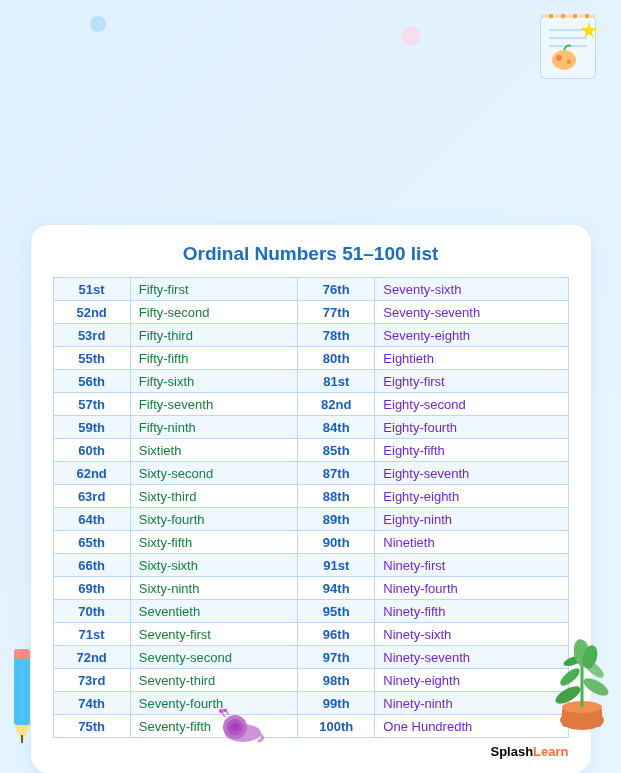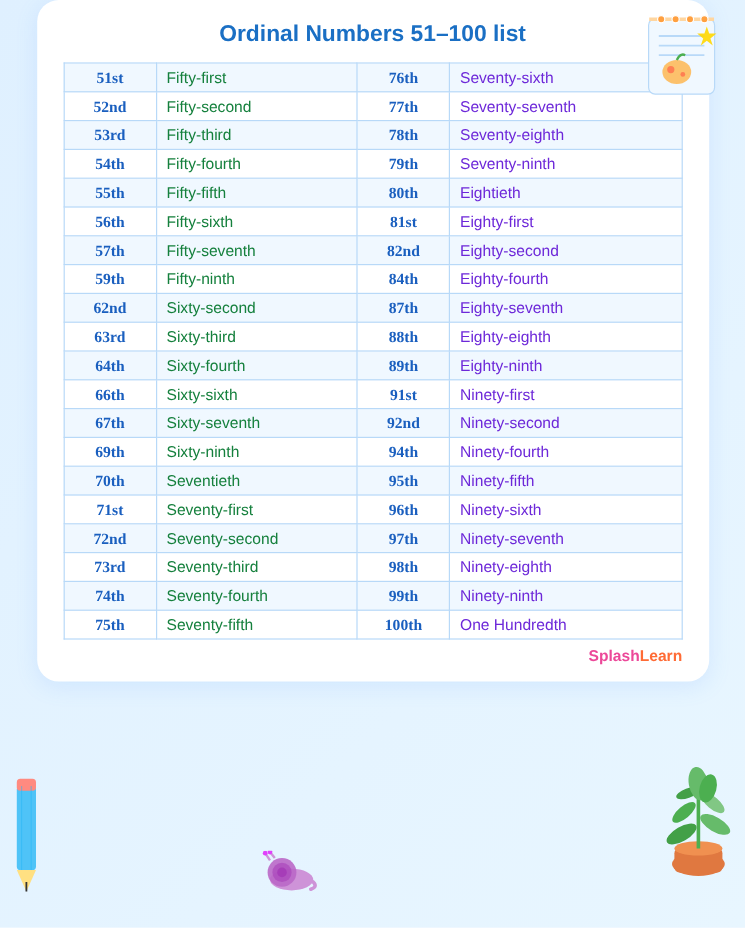--- a/index.html
+++ b/index.html
@@ -10,21 +10,21 @@
       font-family: Arial, sans-serif;
       overflow: hidden;
       position: relative;
     }
     .page-wrapper {
       width: 621px;
       height: 773px;
       background: linear-gradient(135deg, #dff0ff 0%, #e8f6ff 100%);
       position: relative;
       display: flex;
-      align-items: flex-start;
+      align-items: flex-end;
       justify-content: center;
     }
     .card {
       background: white;
       border-radius: 18px;
       padding: 18px 22px 14px 22px;
       width: 560px;
       box-shadow: 0 4px 18px rgba(100,160,255,0.15);
       position: relative;
       z-index: 2;
@@ -45,21 +45,20 @@
       border: 1.5px solid #b8d9f8;
       padding: 3.5px 8px;
       text-align: left;
       color: #222;
     }
     td:nth-child(1), td:nth-child(3) {
       font-weight: bold;
       color: #1a5fbf;
       width: 12%;
       text-align: center;
-      font-family: Liberation Serif, serif;
     }
     td:nth-child(2) {
       width: 26%;
       color: #15803d;
     }
     td:nth-child(4) {
       width: 30%;
       color: #6d28d9;
     }
     tr:nth-child(odd) td {
@@ -95,21 +94,21 @@
       background: #ffd6e8;
       opacity: 0.7;
     }
     .splashlearn {
       text-align: right;
       font-size: 13px;
       margin-top: 6px;
       color: #888;
     }
     .splashlearn span {
-      color: #ec4899;
+      color: #000000;
       font-weight: bold;
     }
     .splashlearn em {
       color: #ff6b35;
       font-weight: bold;
       font-style: normal;
     }
     
     .notebook-svg {
       position: absolute;
@@ -227,26 +226,20 @@
       <td>77th</td>
       <td>Seventy-seventh</td>
     </tr>
           <tr>
       <td>53rd</td>
       <td>Fifty-third</td>
       <td>78th</td>
       <td>Seventy-eighth</td>
     </tr>
           <tr>
-      <td>54th</td>
-      <td>Fifty-fourth</td>
-      <td>79th</td>
-      <td>Seventy-ninth</td>
-    </tr>
-          <tr>
       <td>55th</td>
       <td>Fifty-fifth</td>
       <td>80th</td>
       <td>Eightieth</td>
     </tr>
           <tr>
       <td>56th</td>
       <td>Fifty-sixth</td>
       <td>81st</td>
       <td>Eighty-first</td>
@@ -257,48 +250,54 @@
       <td>82nd</td>
       <td>Eighty-second</td>
     </tr>
           <tr>
       <td>59th</td>
       <td>Fifty-ninth</td>
       <td>84th</td>
       <td>Eighty-fourth</td>
     </tr>
           <tr>
+      <td>60th</td>
+      <td>Sixtieth</td>
+      <td>85th</td>
+      <td>Eighty-fifth</td>
+    </tr>
+          <tr>
       <td>62nd</td>
       <td>Sixty-second</td>
       <td>87th</td>
       <td>Eighty-seventh</td>
     </tr>
           <tr>
       <td>63rd</td>
       <td>Sixty-third</td>
       <td>88th</td>
       <td>Eighty-eighth</td>
     </tr>
           <tr>
       <td>64th</td>
       <td>Sixty-fourth</td>
       <td>89th</td>
       <td>Eighty-ninth</td>
     </tr>
           <tr>
+      <td>65th</td>
+      <td>Sixty-fifth</td>
+      <td>90th</td>
+      <td>Ninetieth</td>
+    </tr>
+          <tr>
       <td>66th</td>
       <td>Sixty-sixth</td>
       <td>91st</td>
       <td>Ninety-first</td>
-    </tr>
-          <tr>
-      <td>67th</td>
-      <td>Sixty-seventh</td>
-      <td>92nd</td>
-      <td>Ninety-second</td>
     </tr>
           <tr>
       <td>69th</td>
       <td>Sixty-ninth</td>
       <td>94th</td>
       <td>Ninety-fourth</td>
     </tr>
           <tr>
       <td>70th</td>
       <td>Seventieth</td>

